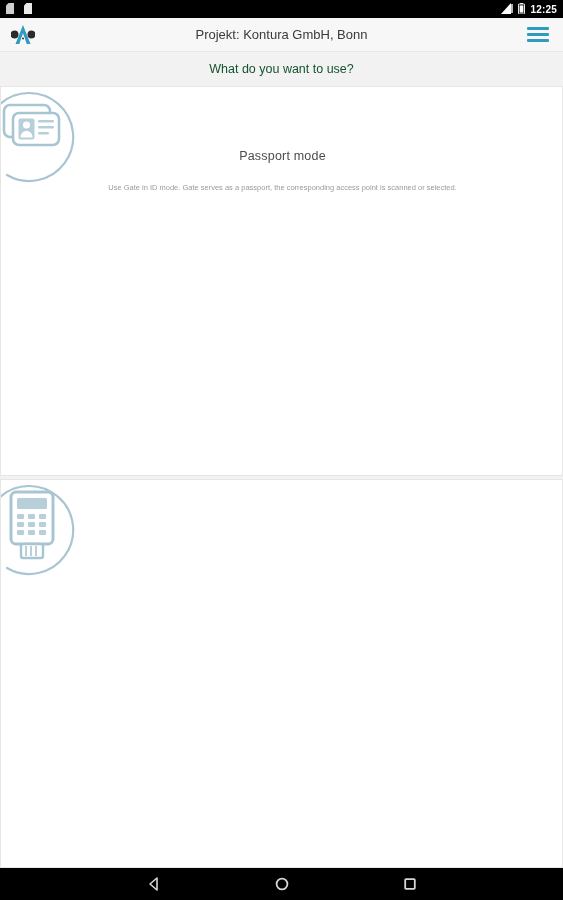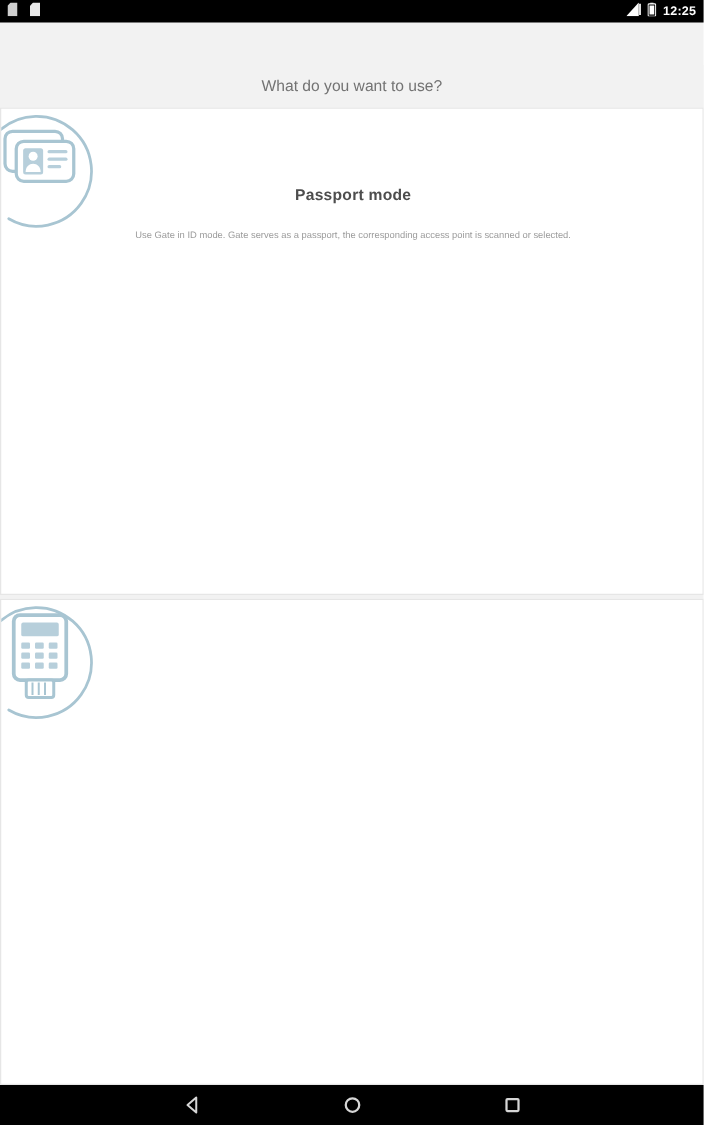--- a/index.html
+++ b/index.html
@@ -34,42 +34,42 @@
     font-size:13px; color:#3a3a3a; pointer-events:none;
   }
   .hamburger { margin-left:auto; width:26px; height:26px; display:flex; flex-direction:column;
     justify-content:center; gap:3px; z-index:2; }
   .hamburger span { display:block; height:3px; width:22px; background:#2e9bbf; border-radius:1px; }
 
   
   .prompt {
     position:absolute; top:52px; left:0; width:563px; height:34px;
     display:flex; align-items:center; justify-content:center;
-    background:#f2f2f2; font-size:12.5px; color:#737373;
+    background:#f2f2f2; font-size:12.5px; color:#14532d;
   }
 
   
   .card {
     position:absolute; left:0; width:563px;
     background:#fff; border:1px solid #e6e6e6;
     overflow:hidden;
   }
   #card-passport { top:86px; height:390px; }
   #card-terminal { top:479px; height:389px; }
 
   .card-icon {
     position:absolute; top:-8px; left:-18px;
     width:104px; height:104px;
   }
   .card-body {
     position:absolute; top:62px; left:0; width:563px;
     text-align:center; padding:0 12px;
   }
   .card-title {
-    font-size:12.5px; font-weight:bold; color:#4d4d4d;
+    font-size:12.5px; font-weight:normal; color:#4d4d4d;
     letter-spacing:.2px; margin-bottom:6px;
   }
   .card-desc {
     font-size:7.5px; color:#9b9b9b; line-height:1.35;margin-top:20px;
   }
 
   
   .navbar {
     position:absolute; bottom:0; left:0; width:563px; height:32px;
     background:#000; display:flex; align-items:center; justify-content:center;
@@ -105,20 +105,37 @@
         <svg width="7" height="11" viewBox="0 0 7 11">
           <rect x="2.2" y="0" width="2.6" height="1" fill="#fff"></rect>
           <rect x="0.4" y="1" width="6.2" height="10" rx="0.8" fill="none" stroke="#fff" stroke-width="1"></rect>
           <rect x="1.6" y="2.4" width="3.8" height="7.2" fill="#fff"></rect>
         </svg>
       </span>
       <span class="sb-time">12:25</span>
     </div>
   </div>
 
+  <div class="appbar">
+    <div class="logo">
+      <svg width="24" height="22" viewBox="0 0 24 22">
+        <path d="M3.5 6.5a4 4 0 1 0 0 8 4 4 0 0 0 0-8z" fill="#2b2b2b"></path>
+        <path d="M20.5 6.5a4 4 0 1 0 0 8 4 4 0 0 0 0-8z" fill="#2b2b2b"></path>
+        <path d="M12 1 4.5 20h3.8L12 9.2 15.7 20h3.8z" fill="#2e9bbf"></path>
+        <circle cx="12" cy="14.5" r="1.6" fill="#ffffff"></circle>
+        <circle cx="12" cy="14.5" r="1" fill="#2b2b2b"></circle>
+      </svg>
+    </div>
+    <div class="appbar-title">Projekt: Kontura GmbH, Bonn</div>
+    <div class="hamburger">
+      <span></span>
+        <span></span>
+        <span></span>
+    </div>
+  </div>
 
   <div class="prompt">What do you want to use?</div>
 
   <div class="card" id="card-passport">
     <div class="card-icon">
       <svg width="104" height="104" viewBox="0 0 104 104">
         <path d="M24 96a44 44 0 1 0-8-70" fill="none" stroke="#a8c5d2" stroke-width="2.2" stroke-linecap="round"></path>
         <rect x="21" y="26" width="46" height="32" rx="6" fill="none" stroke="#a8c5d2" stroke-width="2.6"></rect>
         <rect x="30" y="34" width="46" height="32" rx="6" fill="#ffffff" stroke="#a8c5d2" stroke-width="2.6"></rect>
         <rect x="35.5" y="39.5" width="16" height="21" rx="2" fill="#b7cfdb"></rect>

